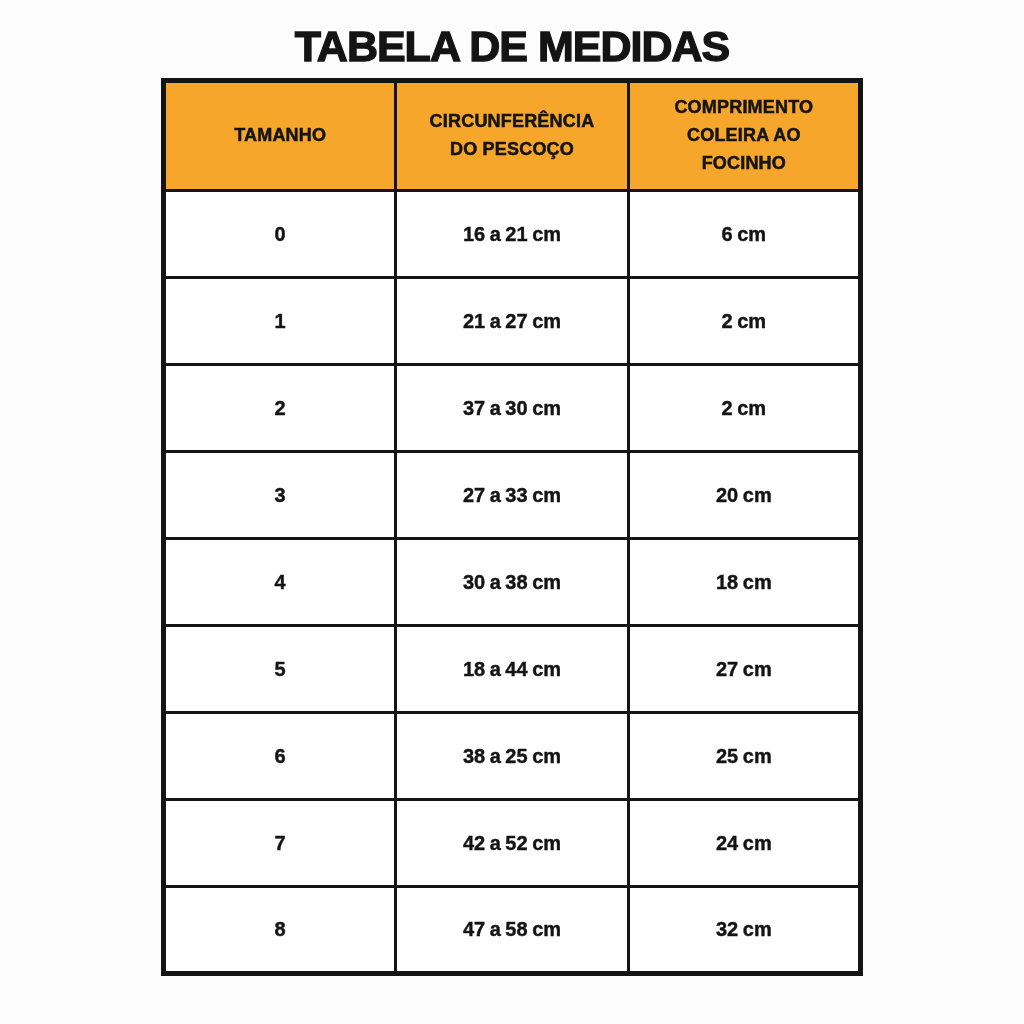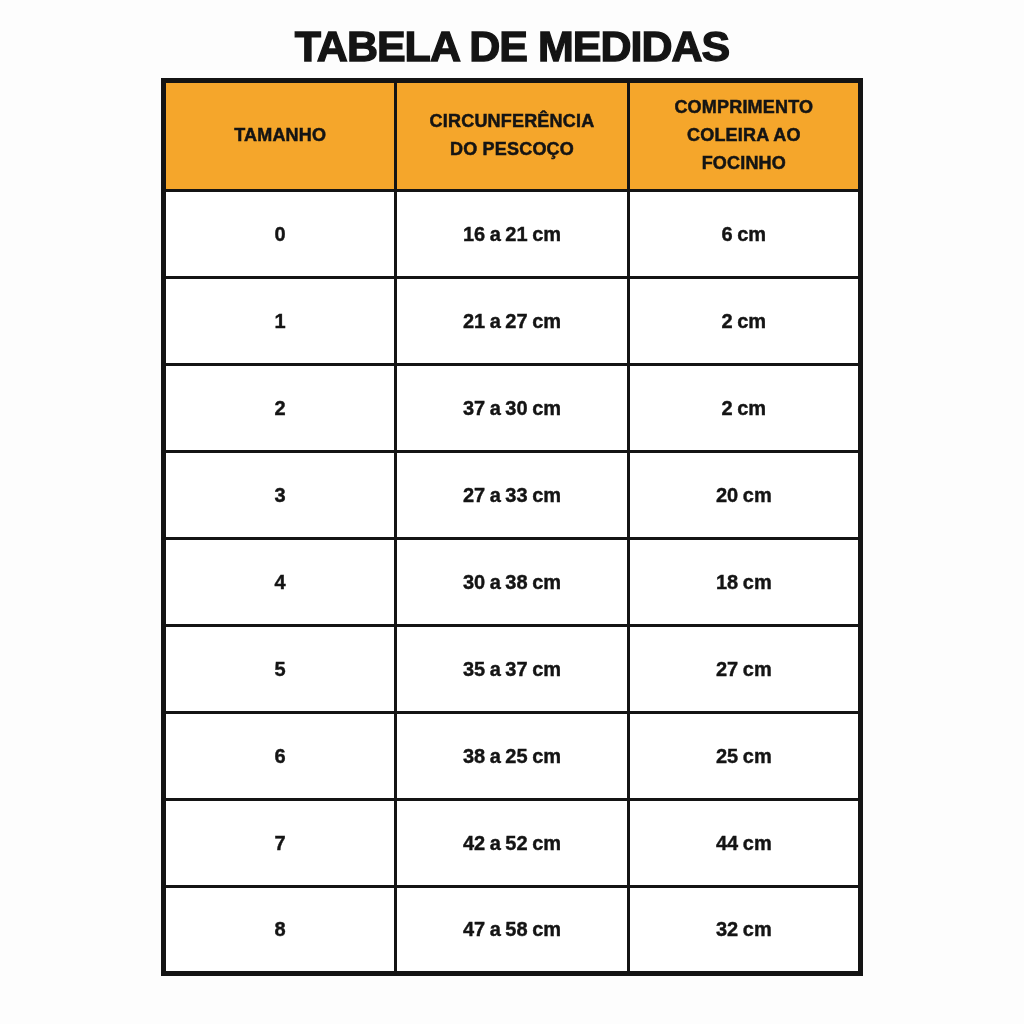--- a/index.html
+++ b/index.html
@@ -102,32 +102,32 @@
           <td>27 a 33 cm</td>
           <td>20 cm</td>
         </tr>
         <tr>
           <td>4</td>
           <td>30 a 38 cm</td>
           <td>18 cm</td>
         </tr>
         <tr>
           <td>5</td>
-          <td>35 a 37 cm</td>
+          <td>18 a 44 cm</td>
           <td>27 cm</td>
         </tr>
         <tr>
           <td>6</td>
           <td>38 a 25 cm</td>
           <td>25 cm</td>
         </tr>
         <tr>
           <td>7</td>
           <td>42 a 52 cm</td>
-          <td>44 cm</td>
+          <td>24 cm</td>
         </tr>
         <tr>
           <td>8</td>
           <td>47 a 58 cm</td>
           <td>32 cm</td>
         </tr>
       </tbody>
   </table>
 </div>
 

